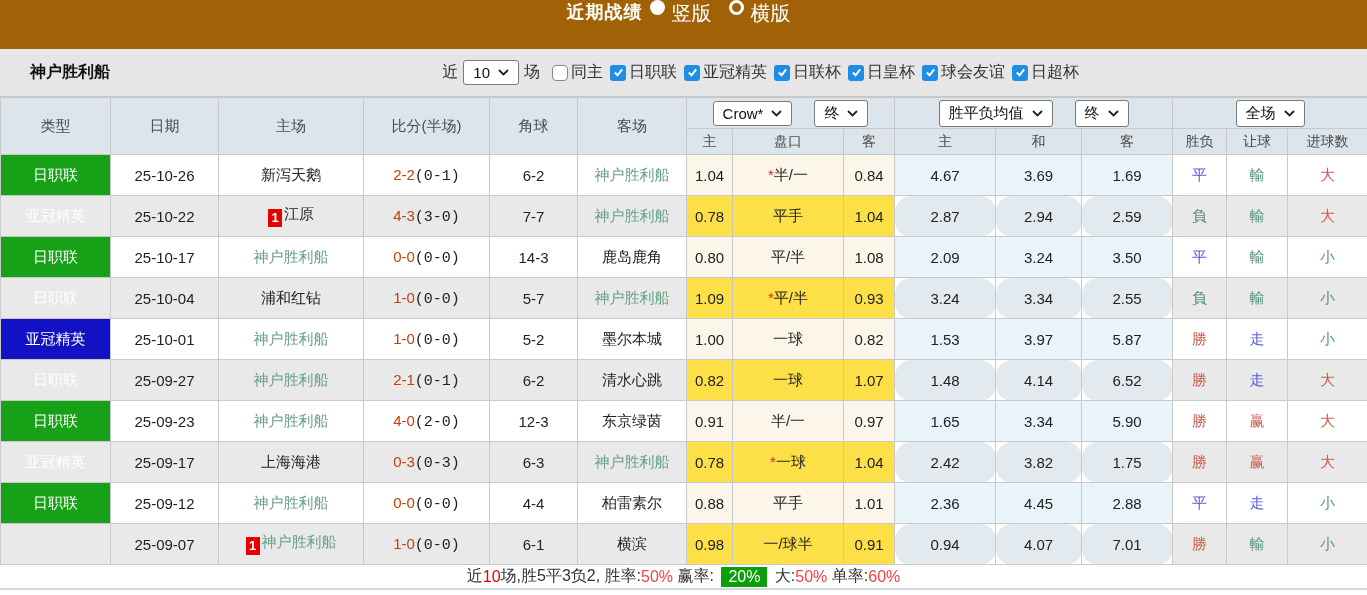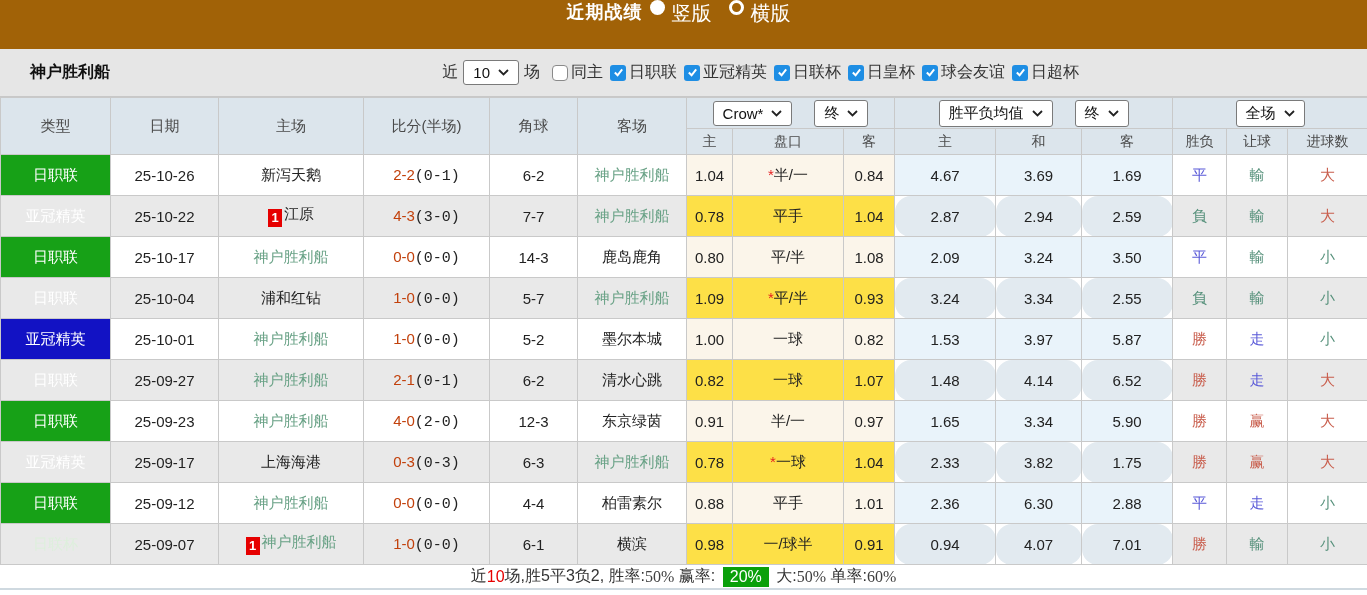--- a/index.html
+++ b/index.html
@@ -75,21 +75,21 @@
   .c-blue  { color:#5a5ad8; }
   .c-green { color:#55907a; }
 
   
   .footer {
     height:25px; display:flex; align-items:center; justify-content:center;
     font-size:16px; border-bottom:2px solid #cfd9e0; background:#fff;
   }
   .f-plain { color:#333; white-space:pre; }
   .f-red   { color:#e60000; }
-  .f-blue  { color:#404040;font-family:Liberation Serif, serif; }
+  .f-blue  { color:#ef4444; }
   .f-greenbox { background:#0aa00a; color:#fff; padding:1px 7px; margin:0 3px; }
 </style>
 </head>
 <body>
 
 <div class="page">
 
   <div class="topbar">
     <span class="title">近期战绩</span>
     <span class="radio"></span>
@@ -356,39 +356,39 @@
         <tr class="alt">
           <td class="lg acl">亚冠精英</td>
           <td>25-09-17</td>
           <td><span class="">上海海港</span></td>
           <td><span class="sc">0-3</span><span class="half">(0-3)</span></td>
           <td>6-3</td>
           <td><span class="hl">神户胜利船</span></td>
           <td class="g1">0.78</td>
           <td class="g1"><span class="star">*</span>一球</td>
           <td class="g1">1.04</td>
-          <td class="g2">2.33</td>
+          <td class="g2">2.42</td>
           <td class="g2">3.82</td>
           <td class="g2">1.75</td>
           <td class="c-red">勝</td>
           <td class="c-red">赢</td>
           <td class="c-red">大</td>
         </tr>
         <tr>
           <td class="lg j1">日职联</td>
           <td>25-09-12</td>
           <td><span class="hl">神户胜利船</span></td>
           <td><span class="sc">0-0</span><span class="half">(0-0)</span></td>
           <td>4-4</td>
           <td><span class="">柏雷素尔</span></td>
           <td class="g1">0.88</td>
           <td class="g1">平手</td>
           <td class="g1">1.01</td>
           <td class="g2">2.36</td>
-          <td class="g2">6.30</td>
+          <td class="g2">4.45</td>
           <td class="g2">2.88</td>
           <td class="c-blue">平</td>
           <td class="c-blue">走</td>
           <td class="c-green">小</td>
         </tr>
         <tr class="alt">
           <td class="lg jlc">日联杯</td>
           <td>25-09-07</td>
           <td><span class="card">1</span><span class="hl">神户胜利船</span></td>
           <td><span class="sc">1-0</span><span class="half">(0-0)</span></td>

